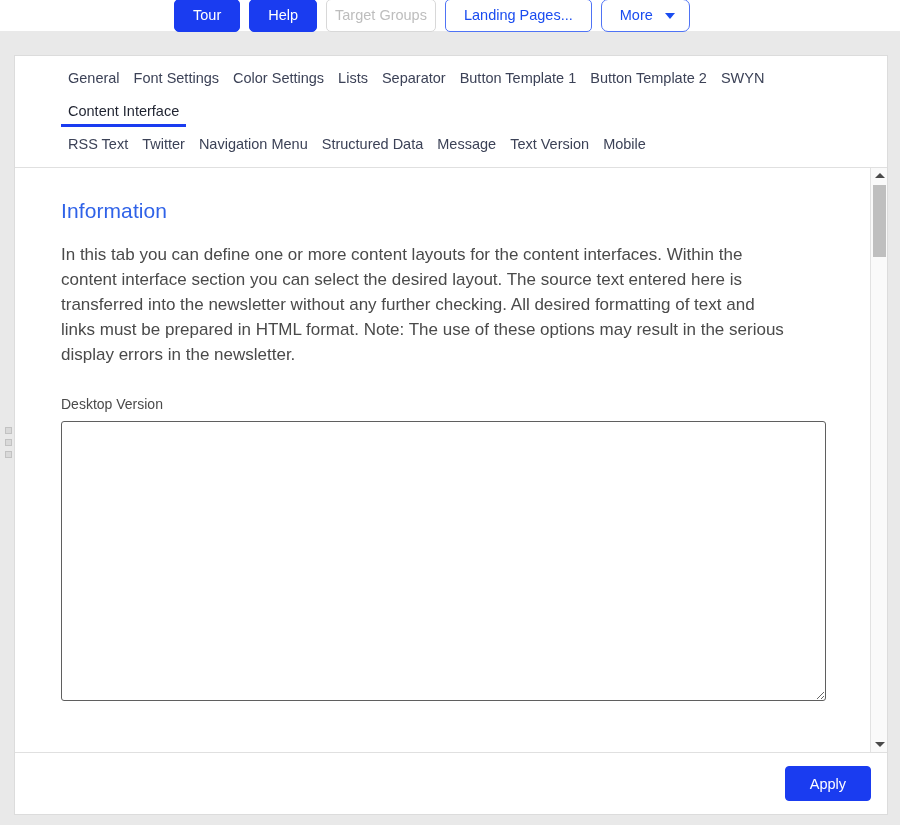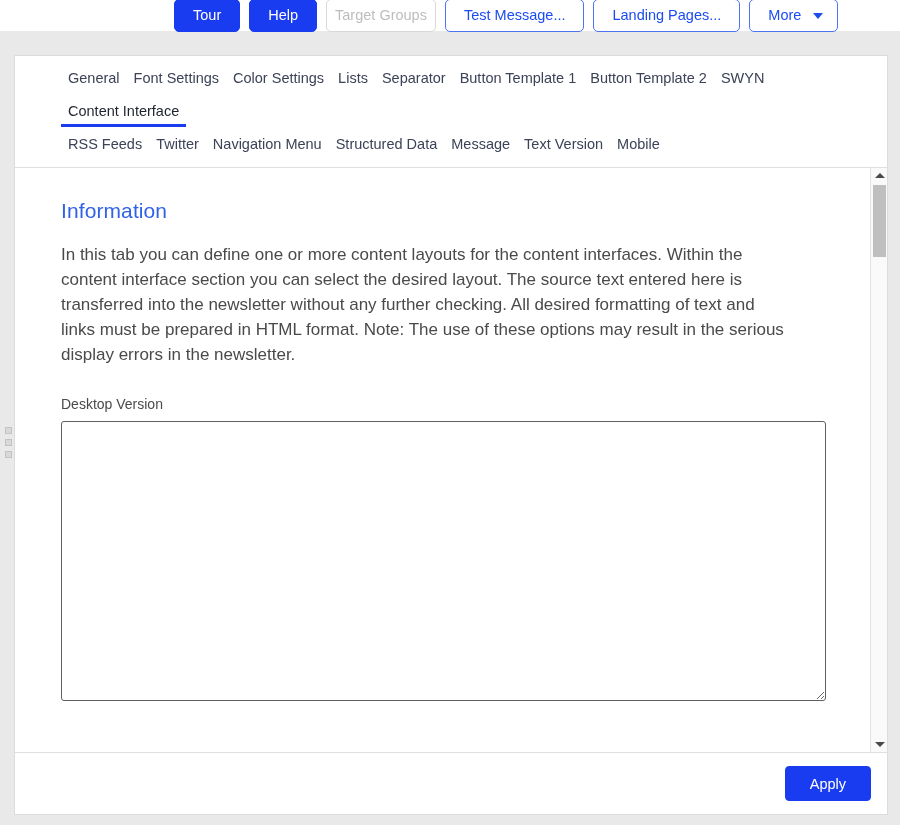--- a/index.html
+++ b/index.html
@@ -22,21 +22,21 @@
   .btn{
     box-sizing:border-box;height:33px;border-radius:5px;
     font-size:14.5px;line-height:1;
     display:inline-flex;align-items:center;justify-content:center;
     cursor:pointer;white-space:nowrap;
     font-family:"Liberation Sans",sans-serif;
   }
   .btn-primary{background:#1a3cf0;color:#ffffff;border:1px solid #1a3cf0;padding:0 18px;}
   .btn-outline{background:#ffffff;color:#1a4cf0;border:1px solid #4f73f5;padding:0 18px;}
   .btn-disabled{background:#ffffff;color:#bdbdbd;border:1px solid #d8d8d8;padding:0 8px;cursor:default;}
-  .btn-more{padding:0 14px 0 18px;gap:12px;}
+  .btn-more{padding:0 14px 0 18px;gap:12px;border-radius:7px;}
   .caret{
     width:0;height:0;border-left:5px solid transparent;border-right:5px solid transparent;
     border-top:6px solid #1a4cf0;display:inline-block;
   }
 
   
   .gray-area{position:absolute;left:0;top:45px;width:900px;height:780px;background:#e9e9e9;}
 
   
   .drag-handle{
@@ -131,21 +131,20 @@
   }
 </style>
 </head>
 <body>
 
 <div class="toolbar">
   <div class="tb-inner">
     <div class="btn btn-primary">Tour</div>
     <div class="btn btn-primary">Help</div>
     <div class="btn btn-disabled">Target Groups</div>
-    <div class="btn btn-outline">Test Message...</div>
     <div class="btn btn-outline">Landing Pages...</div>
     <div class="btn btn-outline btn-more">
       <span>More</span>
       <span class="caret"></span>
     </div>
   </div>
 </div>
 
 <div class="gray-area"></div>
 
@@ -163,21 +162,21 @@
       <div class="tab">Font Settings</div>
       <div class="tab">Color Settings</div>
       <div class="tab">Lists</div>
       <div class="tab">Separator</div>
       <div class="tab">Button Template 1</div>
       <div class="tab">Button Template 2</div>
       <div class="tab">SWYN</div>
       <div class="tab active">Content Interface</div>
     </div>
     <div class="tabrow">
-      <div class="tab">RSS Feeds</div>
+      <div class="tab">RSS Text</div>
       <div class="tab">Twitter</div>
       <div class="tab">Navigation Menu</div>
       <div class="tab">Structured Data</div>
       <div class="tab">Message</div>
       <div class="tab">Text Version</div>
       <div class="tab">Mobile</div>
     </div>
   </div>
 
   <div class="scrollwrap">

